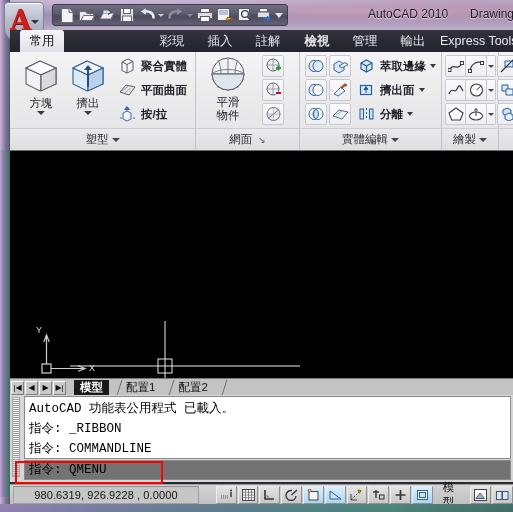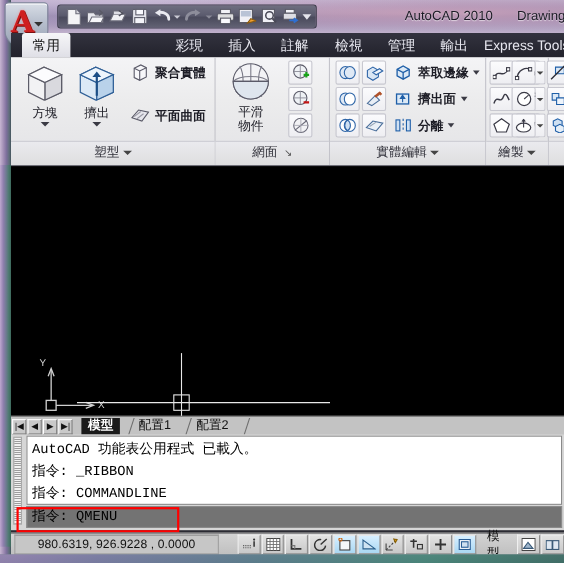--- a/index.html
+++ b/index.html
@@ -305,21 +305,21 @@
 
   <div class="title-text">AutoCAD 2010</div>
   <div class="title-doc">Drawing</div>
 
   <div class="tabstrip">
     <div class="tab active" style="left:10px;width:44px;">常用</div>
     <div class="tab" style="left:62px;width:74px;margin-top:39px;">網面塑型</div>
     <div class="tab" style="left:140px;width:44px;">彩現</div>
     <div class="tab" style="left:188px;width:44px;">插入</div>
     <div class="tab" style="left:236px;width:44px;">註解</div>
-    <div class="tab" style="left:285px;width:44px;">檢視</div>
+    <div class="tab" style="left:285px;width:44px;font-weight:bold;">檢視</div>
     <div class="tab" style="left:333px;width:44px;">管理</div>
     <div class="tab" style="left:381px;width:44px;">輸出</div>
     <div class="tab" style="left:430px;width:90px;text-align:left;">Express Tools</div>
   </div>
 
   <div class="ribbon">
 
     <div class="panel" style="left:0;width:186px;">
       <div class="panel-body">
         <div class="bigbtn" style="left:55px;top:3px;">
@@ -354,28 +354,38 @@
 
         <div class="rowbtn" style="left:106px;top:3px;">
           <div class="ic">
             <svg width="17" height="17" viewBox="0 0 17 17">
                 <path d="M3 4 L9 1 L14 3.5 L14 12 L8 15 L3 12.5 Z" fill="#f7f7fa" stroke="#5a5a68"></path>
                 <path d="M3 4 L8 6.5 L14 3.5 M8 6.5 V15" fill="none" stroke="#5a5a68"></path>
               </svg>
           </div>
           <div class="lb">聚合實體</div>
         </div>
-        <div class="rowbtn" style="left:106px;top:42px;">
+        <div class="rowbtn" style="left:106px;top:27px;">
           <div class="ic">
             <svg width="17" height="17" viewBox="0 0 17 17">
                 <path d="M1 10 L7 3 L16 5 L10 13 Z" fill="#e6e6ec" stroke="#5a5a68"></path>
                 <path d="M3 9 L9 4.4 M5.5 11 L11.5 6.4" stroke="#9a9aa6"></path>
               </svg>
           </div>
           <div class="lb">平面曲面</div>
+        </div>
+        <div class="rowbtn" style="left:106px;top:51px;">
+          <div class="ic">
+            <svg width="17" height="17" viewBox="0 0 17 17">
+                <path d="M4 7 L8 5 L12 7 L12 13 L8 15 L4 13 Z" fill="#eef4fb" stroke="#3c6ea5"></path>
+                <path d="M8 5 L8 1 M8 0.5 l-2.5 3 h5 z" fill="#3c6ea5" stroke="#3c6ea5"></path>
+                <path d="M1 12 h2 M14 12 h2" stroke="#3c6ea5"></path>
+              </svg>
+          </div>
+          <div class="lb">按/拉</div>
         </div>
       </div>
       <div class="panel-foot">
         <span>塑型</span><i class="foot-caret"></i>
       </div>
     </div>
 
     <div class="panel" style="left:186px;width:104px;">
       <div class="panel-body">
         <div class="bigbtn" style="left:5px;top:2px;width:54px;">

